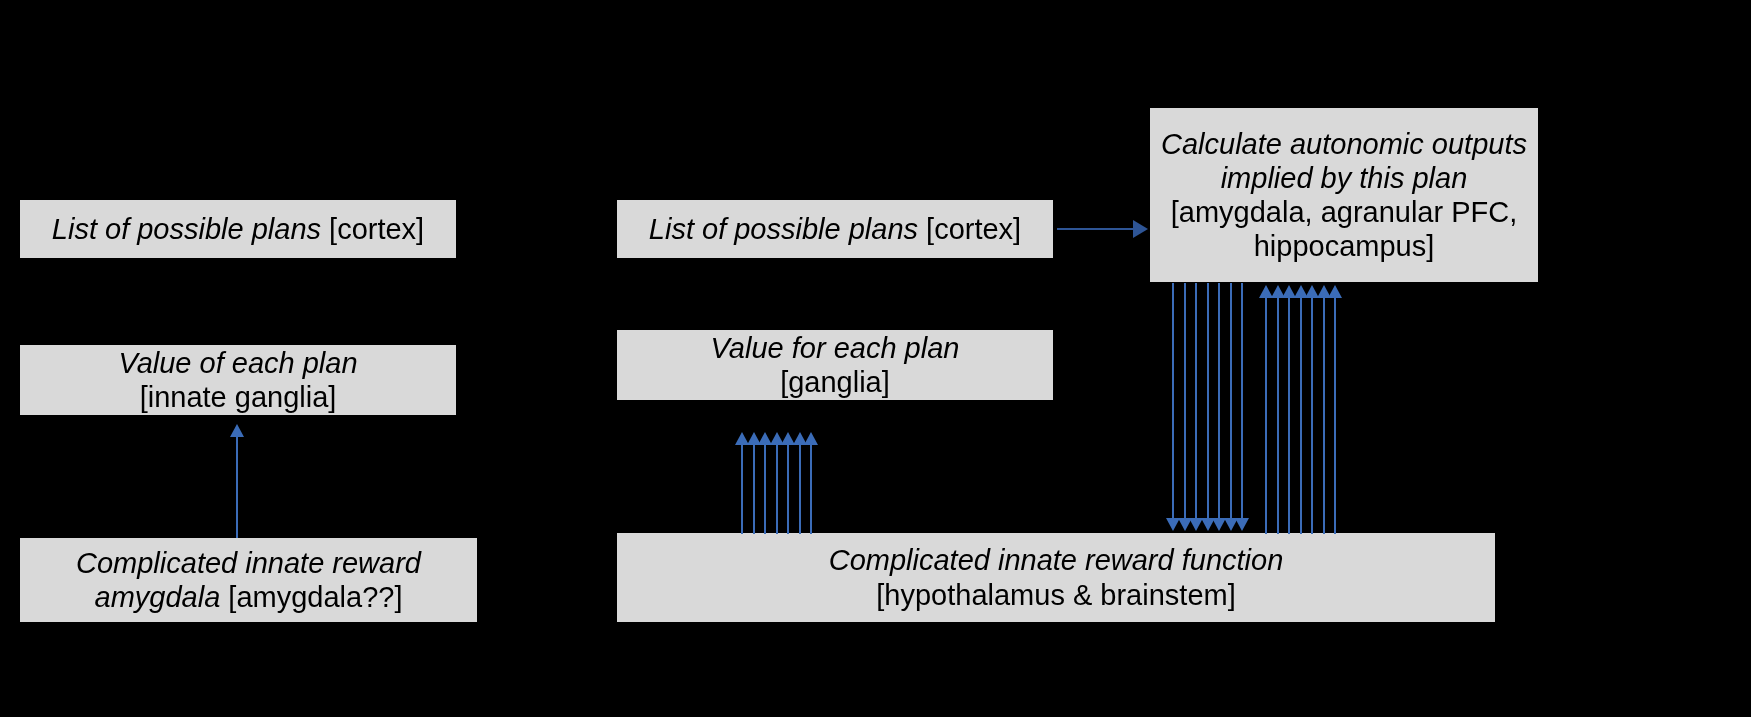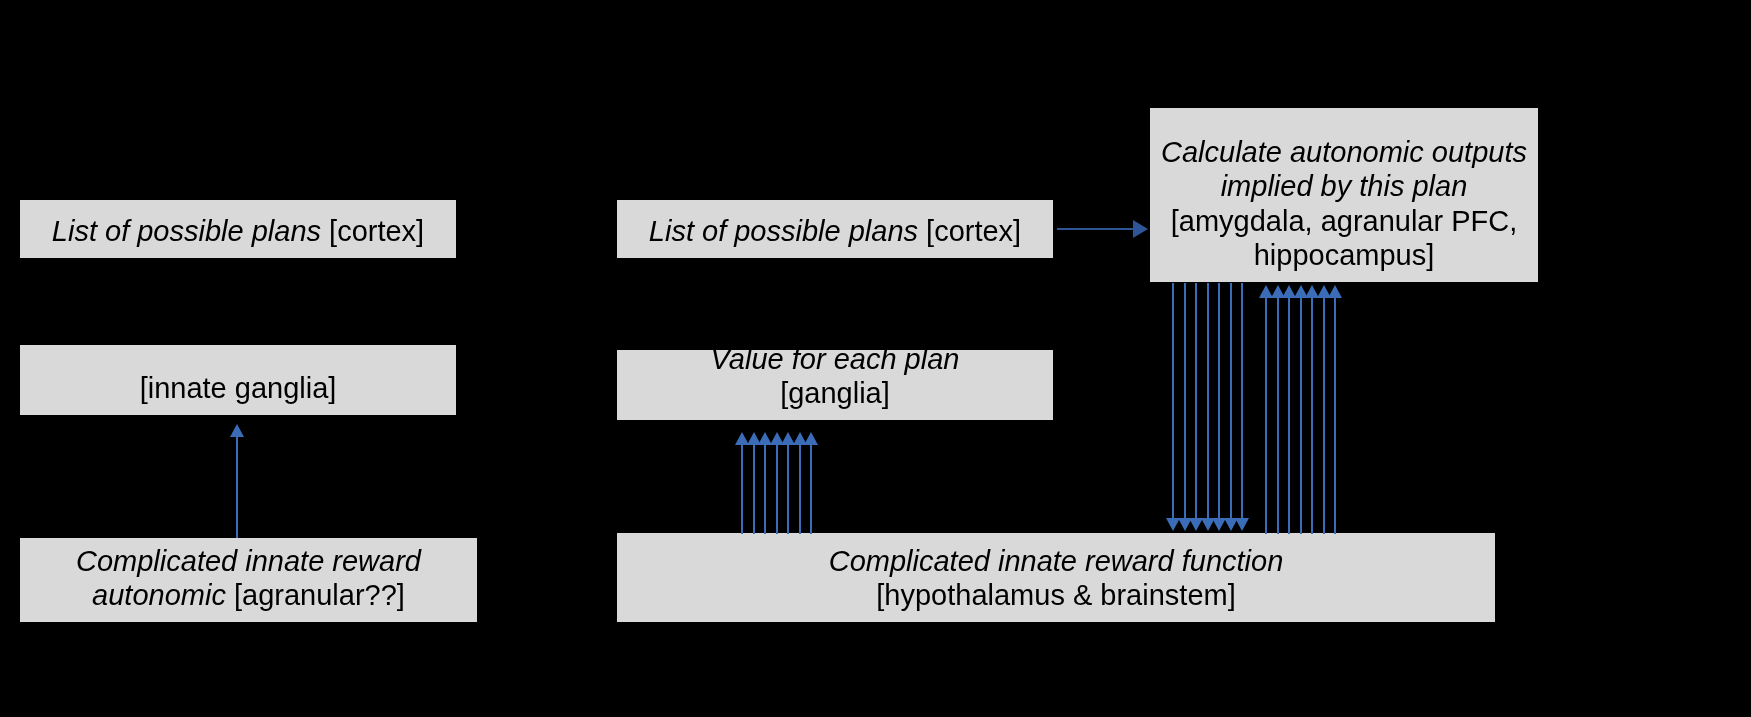--- a/index.html
+++ b/index.html
@@ -1,36 +1,36 @@
 <!DOCTYPE html>
 <html><head>
 <meta charset="utf-8">
 <style>
   html,body{margin:0;padding:0;background:#000;}
   body{width:1751px;height:717px;position:relative;overflow:hidden;
        font-family:"Liberation Sans","DejaVu Sans",sans-serif;}
   .stage{position:absolute;inset:0;width:1751px;height:717px;background:#000;}
 
   .box{position:absolute;background:#d9d9d9;color:#000;
-       display:flex;align-items:flex-end;justify-content:center;
+       display:flex;align-items:center;justify-content:center;
        text-align:center;line-height:1.18;box-sizing:border-box;
-       padding:10px 6px;}
+       padding:20px 6px;}
   .box .t{display:block;}
   .em{font-style:italic;}
   .nm{font-style:normal;}
 
   
   #l-plans   {left:20px;  top:200px; width:436px; height:58px;  font-size:29px;}
   #l-value   {left:20px;  top:345px; width:436px; height:70px;  font-size:29px;}
   #l-reward  {left:20px;  top:538px; width:457px; height:84px;  font-size:29px;}
 
   
   #r-plans   {left:617px; top:200px; width:436px; height:58px;  font-size:29px;}
   #r-calc    {left:1150px;top:108px; width:388px; height:174px; font-size:29px;}
-  #r-value   {left:617px; top:350px; width:436px; height:70px;  font-size:29px;}
+  #r-value   {left:617px; top:330px; width:436px; height:70px;  font-size:29px;}
   #r-reward  {left:617px; top:533px; width:878px; height:89px;  font-size:29px;}
 
   
   .vline{position:absolute;width:2px;background:#3b6cb8;}
   .hline{position:absolute;height:2px;background:#2e5596;}
   .head-up,.head-dn,.head-rt{position:absolute;width:0;height:0;}
   .head-up{border-left:7px solid transparent;border-right:7px solid transparent;
            border-bottom:13px solid #3b6cb8;}
   .head-dn{border-left:7px solid transparent;border-right:7px solid transparent;
            border-top:13px solid #3b6cb8;}
@@ -44,29 +44,29 @@
 <div class="stage">
 
   <div class="box" id="l-plans">
     <span class="t">
       <span class="em">List of possible plans</span><span class="nm"> [cortex]</span>
     </span>
   </div>
 
   <div class="box" id="l-value">
     <span class="t">
-      <br>
+      <span class="em">Value of each plan</span><br>
       <span class="nm">[innate ganglia]</span>
     </span>
   </div>
 
   <div class="box" id="l-reward">
     <span class="t">
       <span class="em">Complicated innate reward</span><br>
-      <span class="em">autonomic</span><span class="nm"> [agranular??]</span>
+      <span class="em">amygdala</span><span class="nm"> [amygdala??]</span>
     </span>
   </div>
 
   <div class="arrowgrp">
     <div class="vline" style="left:236px;top:435px;height:103px;"></div>
     <div class="head-up" style="left:230px;top:424px;"></div>
   </div>
 
   <div class="box" id="r-plans">
     <span class="t">

